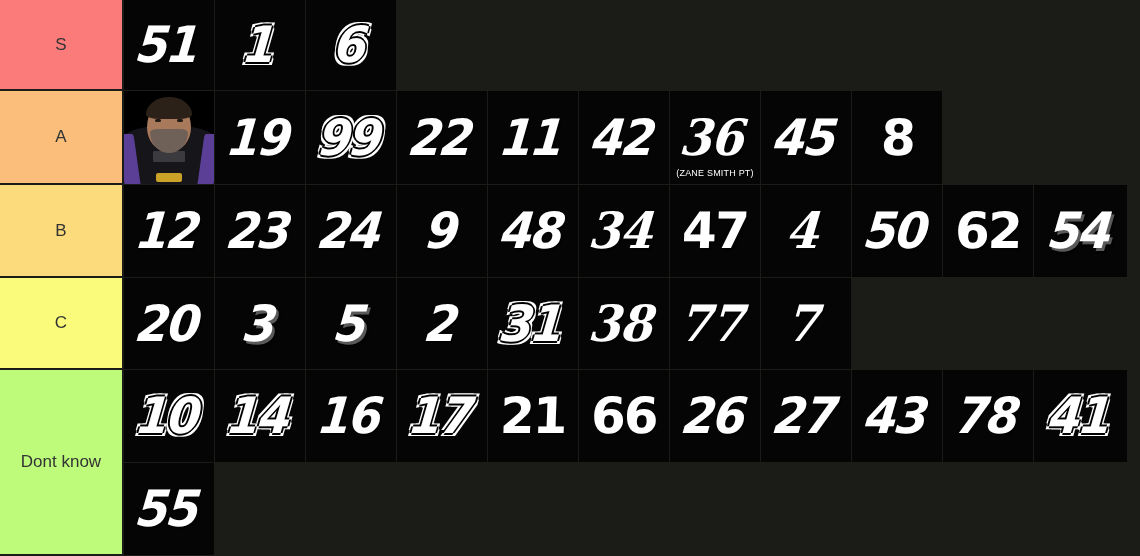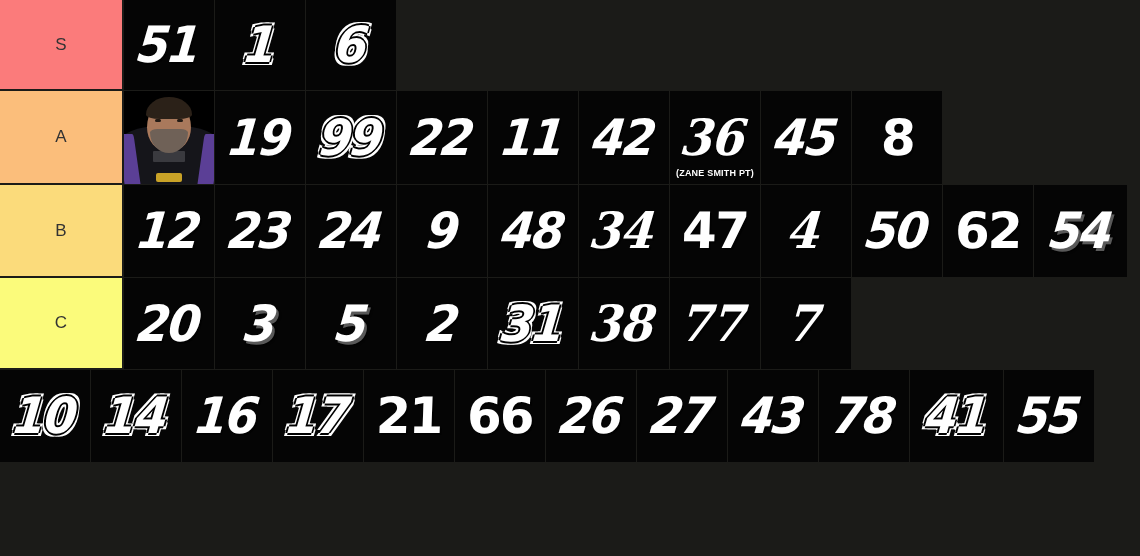--- a/index.html
+++ b/index.html
@@ -114,21 +114,21 @@
   }
 
   .item-sub {
     position: absolute;
     bottom: 6px;
     left: 0;
     right: 0;
     text-align: center;
     color: #ffffff;
     font-family: "Liberation Sans", sans-serif;
-    font-weight: bold;
+    font-weight: normal;
     font-size: 9px;
     letter-spacing: 0.2px;
     white-space: nowrap;
   }
 
   
   .portrait {
     width: 100%;
     height: 100%;
     position: relative;
@@ -372,20 +372,21 @@
           </div>
           <div class="tier-item" style="flex: 0 0 91px; width: 91px; height: 92px;">
             <div class="num serifish">77</div>
           </div>
           <div class="tier-item" style="flex: 0 0 91px; width: 91px; height: 92px;">
             <div class="num serifish">7</div>
           </div>
         </div>
       </div>
       <div class="tier-row" style="height: 186px;">
+        <div class="tier-label" style="background: rgb(190, 251, 123);">Dont know</div>
         <div class="tier-items">
           <div class="tier-item" style="flex: 0 0 91px; width: 91px; height: 93px;">
             <div class="num outline">10</div>
           </div>
           <div class="tier-item" style="flex: 0 0 91px; width: 91px; height: 93px;">
             <div class="num outline">14</div>
           </div>
           <div class="tier-item" style="flex: 0 0 91px; width: 91px; height: 93px;">
             <div class="num">16</div>
           </div>

